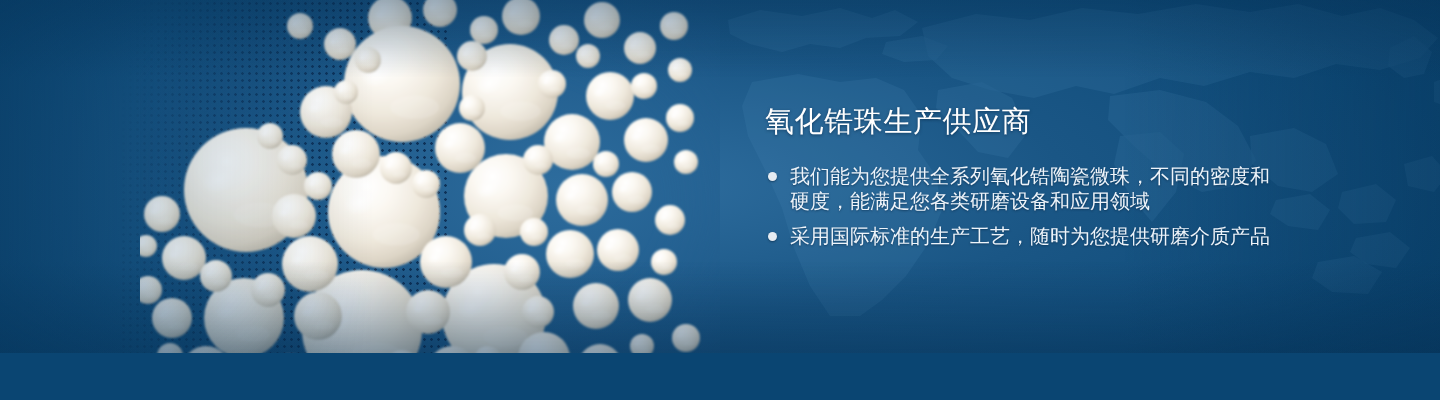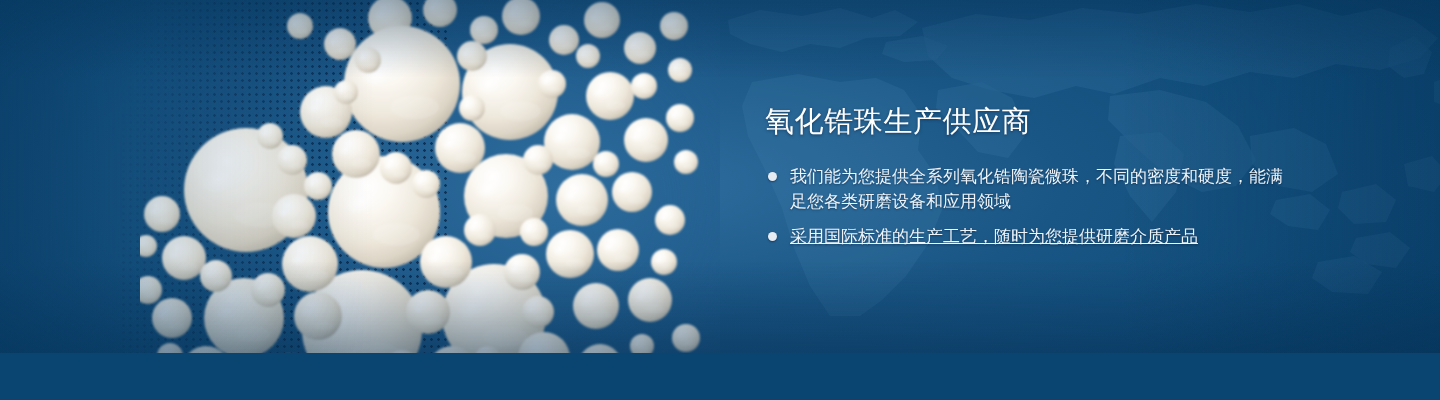--- a/index.html
+++ b/index.html
@@ -100,26 +100,26 @@
   }
   .bullets {
     list-style: none;
     margin: 0;
     padding: 0;
   }
   .bullet {
     position: relative;
     padding-left: 25px;
     margin-bottom: 10px;
-    font-size: 17px;
+    font-size: 20px;
     line-height: 25px;
     color: #eef4fa;
     text-shadow: 0 1px 2px rgba(3,30,56,0.5);
   }
-  .bullet:last-child { margin-bottom: 0; text-decoration: underline; }
+  .bullet:last-child { margin-bottom: 0; }
   .bullet-dot {
     position: absolute;
     left: 3px;
     top: 8px;
     width: 9px;
     height: 9px;
     border-radius: 50%;
     background: #e6ecf2;
     box-shadow: 0 1px 2px rgba(3,30,56,0.5);
   }

